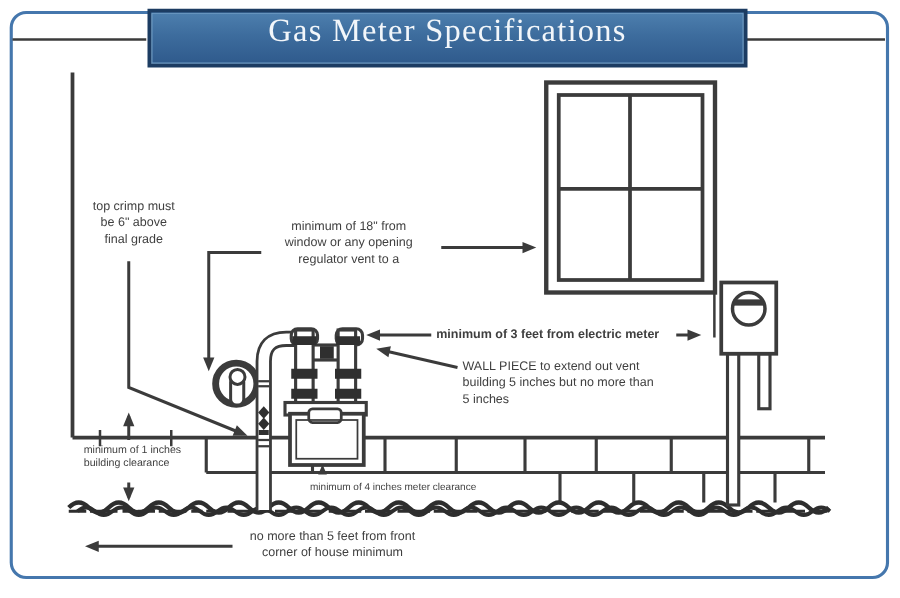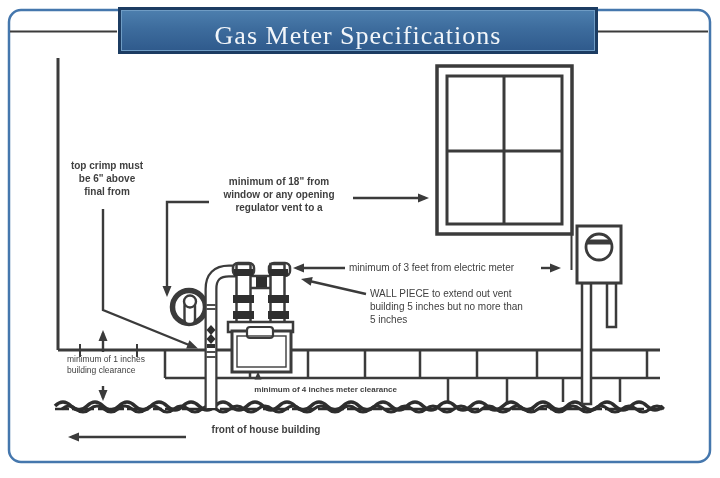--- a/index.html
+++ b/index.html
@@ -2,28 +2,28 @@
 <html><head>
 <meta charset="utf-8">
 <style>
   html,body{margin:0;padding:0;background:#fff;}
   .stage{position:relative;width:720px;height:478px;background:#ffffff;
          font-family:"Liberation Sans",sans-serif;overflow:hidden;}
   .stage svg{position:absolute;left:0;top:0;z-index:1;}
   .titlebar{position:absolute;left:118px;top:7px;width:474px;height:41px;z-index:3;
             background:linear-gradient(180deg,#4d7fae 0%,#3d6c9d 45%,#2f5a8c 100%);
             border:3px solid #1c3c62;box-shadow:inset 0 0 0 1px #6f9cc4;
-            display:flex;align-items:flex-end;justify-content:center;}
+            display:flex;align-items:flex-start;justify-content:center;}
   .titlebar span{font-family:"Liberation Serif",serif;font-size:26px;color:#f2f6fa;
                  letter-spacing:1px;}
   .ann{position:absolute;color:#3f3f3f;z-index:2;font-size:10px;line-height:1.3;}
-  .c{text-align:center;font-weight:bold;}
+  .c{text-align:center;}
   .s85{font-size:8.5px;}
-  .s80{font-size:8px;text-align:right;}
-  .nw{white-space:nowrap;}
+  .s80{font-size:8px;}
+  .nw{white-space:nowrap;font-weight:bold;}
   .b{font-weight:normal;}
 </style>
 </head>
 <body>
 
 <div class="stage">
 
   <svg width="720" height="478" viewBox="0 0 720 478">
     <defs>
       <polygon id="ah" points="-11,-4.5 0,0 -11,4.5" fill="#3b3b3b"></polygon>
@@ -160,21 +160,21 @@
     </g>
   </svg>
 
   <div class="titlebar">
     <span>Gas Meter Specifications</span>
   </div>
 
   <div class="ann c" style="left:58px;top:159px;width:98px;">
     <div>top crimp must</div>
     <div>be 6" above</div>
-    <div>final from</div>
+    <div>final grade</div>
   </div>
 
   <div class="ann c" style="left:204px;top:175px;width:150px;">
     <div>minimum of 18" from</div>
     <div>window or any opening</div>
     <div>regulator vent to a</div>
   </div>
 
   <div class="ann nw" style="left:349px;top:261px;">
     <span>minimum of 3 feet from electric meter</span>
@@ -189,16 +189,17 @@
   <div class="ann s85" style="left:67px;top:354px;width:100px;">
     <div>minimum of 1 inches</div>
     <div>building clearance</div>
   </div>
 
   <div class="ann c s80" style="left:232px;top:385px;width:165px;">
     <span>minimum of 4 inches meter clearance</span>
   </div>
 
   <div class="ann c" style="left:188px;top:423px;width:156px;">
-    <div>front of house building</div>
+    <div>no more than 5 feet from front</div>
+    <div>corner of house minimum</div>
   </div>
 
 </div>
 
 </body></html>

